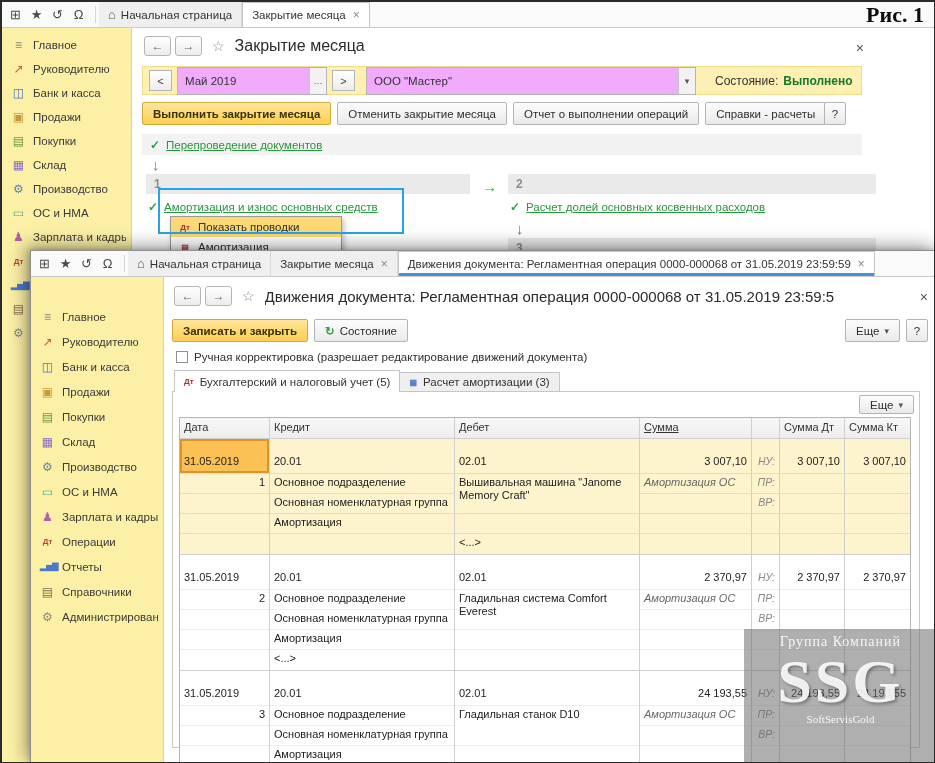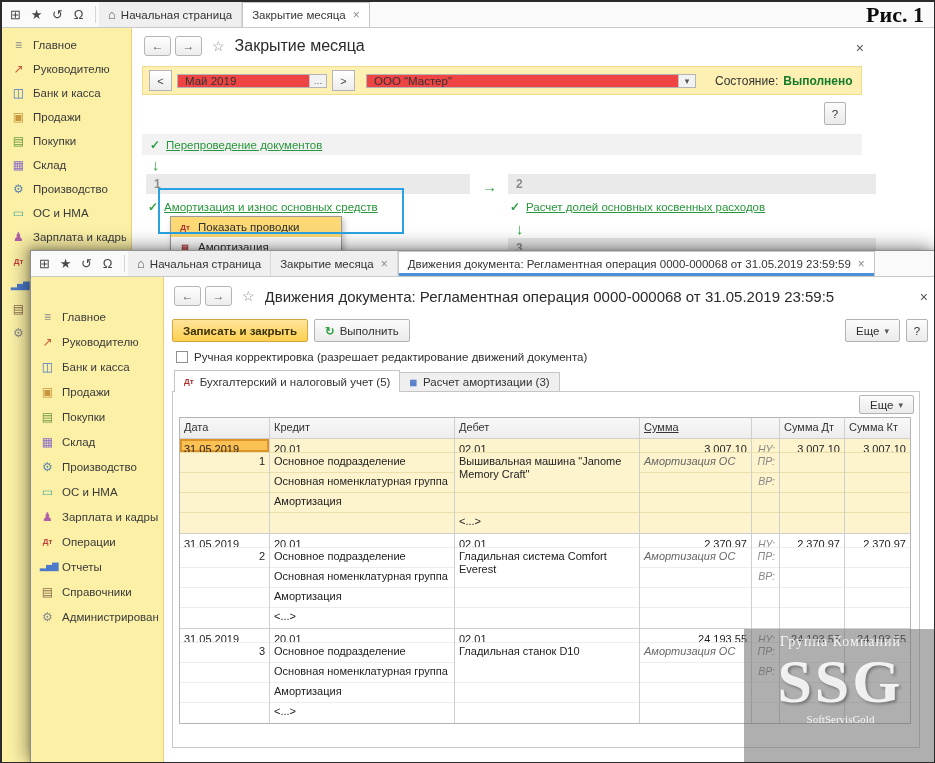--- a/index.html
+++ b/index.html
@@ -42,21 +42,21 @@
   .wtitle{font-size:16px;color:#2b2b2b;white-space:nowrap;overflow:hidden;}
   .closex{position:absolute;font-size:14px;color:#555;cursor:pointer;}
   .btn{display:inline-flex;align-items:center;gap:5px;height:23px;padding:0 10px;
        background:linear-gradient(#fcfcfc,#eaeaea);border:1px solid #b3b3b3;border-radius:2px;
        font-size:11.5px;color:#2f2f2f;cursor:pointer;white-space:nowrap;}
   .btn.primary{background:linear-gradient(#ffe59b,#fecf51);border-color:#d3a93f;font-weight:bold;color:#3a3000;}
   .btn .caret{font-size:9px;color:#555;}
   .qbtn{width:22px;justify-content:center;padding:0;}
   .minibtn{width:23px;height:21px;background:linear-gradient(#fff,#ececec);border:1px solid #b5b5b5;
            display:inline-flex;align-items:center;justify-content:center;font-size:11px;color:#444;cursor:pointer;}
-  .field{background:#ef4444;border:1px solid #b5b5b5;height:14px;display:flex;align-items:center;font-size:11.5px;}
+  .field{background:#f0abfc;border:1px solid #b5b5b5;height:28px;display:flex;align-items:center;font-size:11.5px;}
   .field .val{padding:0 7px;flex:1;white-space:nowrap;overflow:hidden;}
   .field .fbtn{width:17px;height:100%;border-left:1px solid #c5c5c5;background:#f2f2f2;
                display:flex;align-items:center;justify-content:center;font-size:9px;color:#555;cursor:pointer;}
   .check{color:#2fa043;font-weight:bold;font-size:12px;}
   .glink{color:#27963c;text-decoration:underline;font-size:11.5px;cursor:pointer;white-space:nowrap;}
   .garrow{color:#2fa043;font-weight:bold;font-size:15px;position:absolute;}
   .secnum{background:#eaeaea;color:#8c8c8c;font-weight:bold;font-size:12px;
           display:flex;align-items:center;padding:0 8px;height:20px;position:absolute;}
 
   
@@ -113,21 +113,21 @@
   .th{height:21px;background:linear-gradient(#f8f8f8,#ededed);border-right:1px solid #cfcfcf;
       border-bottom:1px solid #cfcfcf;font-size:11px;color:#333;padding:3px 4px;white-space:nowrap;overflow:hidden;}
   .th:last-child{border-right:none;}
   .tblock{display:flex;border-bottom:1px solid #cfcfcf;background:#fff;}
   .tblock:last-child{border-bottom:none;}
   .tblock.sel{background:#fdf3cd;}
   .tcol{border-right:1px solid #cfcfcf;}
   .tcol:last-child{border-right:none;}
   .slot{height:20px;padding:2px 4px;font-size:11px;border-bottom:1px solid #ededed;
         overflow:hidden;white-space:nowrap;color:#222;}
-  .slot.first{height:14px;padding-top:4px;}
+  .slot.first{height:35px;padding-top:16px;}
   .slot.last{border-bottom:none;}
   .slot.r{text-align:right;}
   .slot.i{font-style:italic;color:#666;}
   .slot.lbl{font-style:italic;color:#888;text-align:right;font-size:10.5px;}
   .slot.wrap{white-space:normal;height:40px;line-height:13px;}
   .tblock.sel .slot{border-bottom-color:#ecdfad;}
   .slot.cur{background:#fcc154;box-shadow:inset 0 0 0 2px #db9526;}
 
   
   #watermark{position:absolute;left:742px;top:627px;width:193px;height:133px;
@@ -237,20 +237,26 @@
         </div>
         <div class="minibtn">&gt;</div>
         <div class="field" style="width:330px;margin-left:6px">
           <span class="val">ООО "Мастер"</span>
           <span class="fbtn">▾</span>
         </div>
         <span style="margin-left:14px">Состояние:</span>
         <span class="status-val">Выполнено</span>
       </div>
 
+      <div id="bg-btnrow">
+        <div class="btn primary">Выполнить закрытие месяца</div>
+        <div class="btn">Отменить закрытие месяца</div>
+        <div class="btn">Отчет о выполнении операций</div>
+        <div class="btn">Справки - расчеты</div>
+      </div>
       <div class="btn qbtn" id="bg-help">?</div>
 
       <div id="bg-band">
         <span class="check">✓</span>
         <span class="glink">Перепроведение документов</span>
       </div>
 
       <div class="garrow" id="darrow1">↓</div>
 
       <div class="secnum" id="sec1-num">
@@ -373,21 +379,21 @@
         <div class="navbtn">→</div>
         <span class="star">☆</span>
         <span class="wtitle" id="fg-title">Движения документа: Регламентная операция 0000-000068 от 31.05.2019 23:59:5</span>
       </div>
       <span class="closex" id="fg-close">×</span>
 
       <div id="fg-cmdrow">
         <div class="btn primary">Записать и закрыть</div>
         <div class="btn">
           <span class="ric">↻</span>
-          <span>Выполнить</span>
+          <span>Состояние</span>
         </div>
         <div class="spacer"></div>
         <div class="btn">
           <span>Еще</span>
           <span class="caret">▾</span>
         </div>
         <div class="btn qbtn">?</div>
       </div>
 
       <div id="fg-checkrow">

